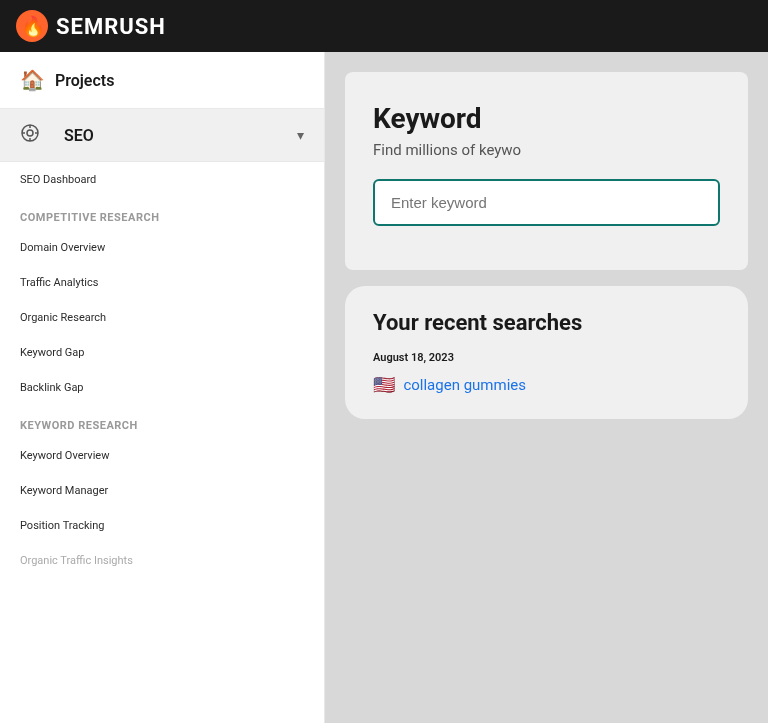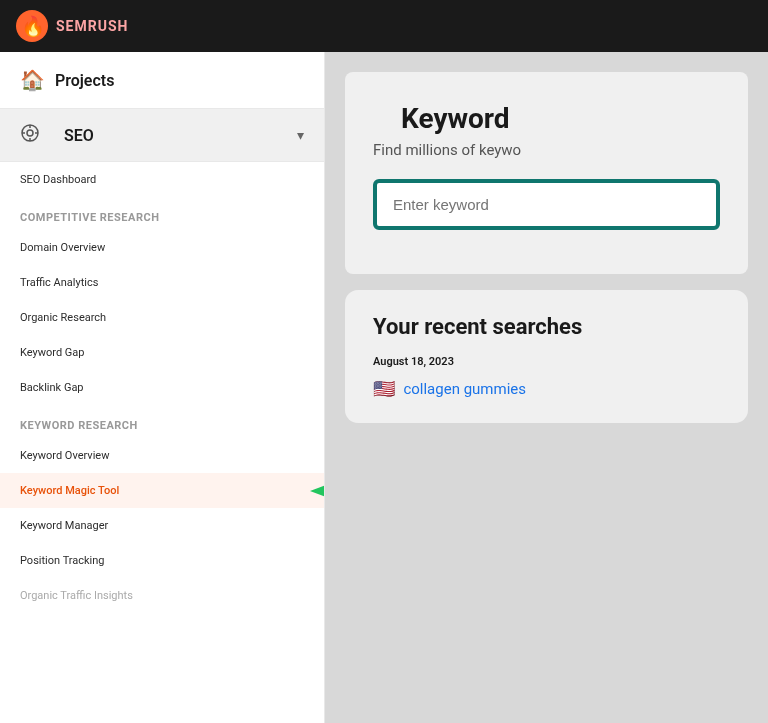--- a/index.html
+++ b/index.html
@@ -24,22 +24,22 @@
     .logo-container {
       display: flex;
       align-items: center;
       gap: 8px;
     }
     .logo-icon {
       width: 32px;
       height: 32px;
     }
     .logo-text {
-      color: #fca5a5;
-      font-size: 14px;
+      color: #ffffff;
+      font-size: 22px;
       font-weight: 700;
       letter-spacing: 1px;
     }
 
     
     .main-area {
       display: flex;
       flex: 1;
       overflow: hidden;
     }
@@ -136,30 +136,29 @@
       padding: 30px 28px;
       margin-bottom: 16px;
       overflow: hidden;
     }
 
     .card-title {
       font-size: 28px;
       font-weight: 700;
       color: #1a1a1a;
       margin-bottom: 6px;
-      margin-left: 28px;
     }
     .card-subtitle {
       font-size: 15px;
       color: #555;
       margin-bottom: 20px;
     }
 
     .keyword-input-wrapper {
-      border: 4px solid #0f766e;
+      border: 2px solid #0f766e;
       border-radius: 6px;
       background: #fff;
       padding: 12px 16px;
       margin-bottom: 14px;
     }
     .keyword-input {
       border: none;
       outline: none;
       background: transparent;
       font-size: 15px;
@@ -174,21 +173,21 @@
       font-size: 14px;
       color: #555;
     }
     .example-link {
       color: #1a73e8;
       cursor: pointer;
     }
 
     .recent-card {
       background: #f0f0f0;
-      border-radius: 13px;
+      border-radius: 20px;
       padding: 24px 28px;
       overflow: hidden;
     }
     .recent-title {
       font-size: 22px;
       font-weight: 700;
       color: #1a1a1a;
       margin-bottom: 16px;
     }
     .recent-date {
@@ -274,32 +273,20 @@
     <div class="sidebar-item">
       <span>Backlink Gap</span>
     </div>
 
     <div class="section-label">KEYWORD RESEARCH</div>
 
     <div class="sidebar-item">
       <span>Keyword Overview</span>
     </div>
 
-    <div class="active-row-wrapper" style="position:relative;">
-      <div class="sidebar-item active">
-        <span>Keyword Magic Tool</span>
-      </div>
-
-      <div style="position:absolute; left: 310px; top: 50%; transform: translateY(-50%); width: 260px; height: 70px; pointer-events: none;">
-        <svg viewBox="0 0 260 70" width="260" height="70" xmlns="http://www.w3.org/2000/svg">
-
-          <polygon points="260,20 80,20 80,5 0,35 80,65 80,50 260,50" fill="#22c55e"></polygon>
-        </svg>
-      </div>
-    </div>
 
     <div class="sidebar-item">
       <span>Keyword Manager</span>
     </div>
     <div class="sidebar-item">
       <span>Position Tracking</span>
     </div>
     <div class="sidebar-item dimmed">
       <span>Organic Traffic Insights</span>
     </div>

